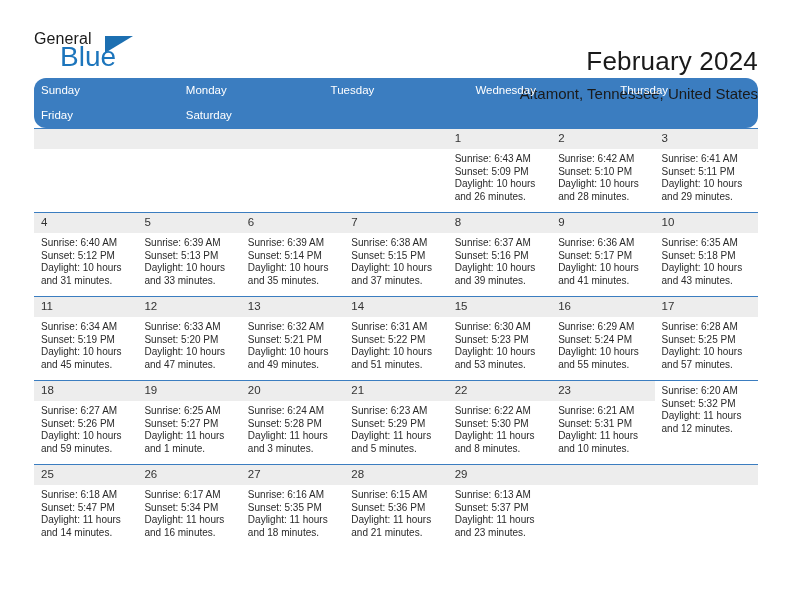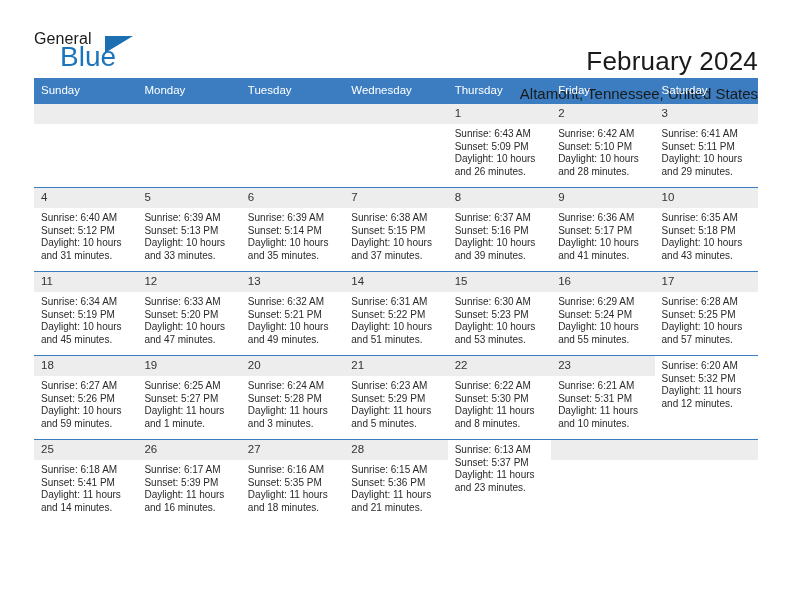--- a/index.html
+++ b/index.html
@@ -83,22 +83,23 @@
     margin-top: 8px;
   }
 
   
   .calendar {
     margin-top: 4px;
     width: 724px;
   }
   .weekdays {
     display: grid;
-    grid-template-columns: repeat(7, 1fr);
+    grid-template-columns: repeat(5, 1fr);
     background: #3b7dc0;
+    border-radius: 12px;
   }
   .weekday {
     color: #ffffff;
     font-size: 11.5px;
     padding: 5px 0 6px 7px;
     line-height: 14px;
   }
   .week {
     display: grid;
     grid-template-columns: repeat(7, 1fr);
@@ -428,30 +429,30 @@
           <div>and 12 minutes.</div>
         </div>
       </div>
     </div>
 
     <div class="week">
       <div class="day">
         <div class="day-num">25</div>
         <div class="day-info">
           <div>Sunrise: 6:18 AM</div>
-          <div>Sunset: 5:41 PM</div>
+          <div>Sunset: 5:47 PM</div>
           <div>Daylight: 11 hours</div>
           <div>and 14 minutes.</div>
         </div>
       </div>
       <div class="day">
         <div class="day-num">26</div>
         <div class="day-info">
           <div>Sunrise: 6:17 AM</div>
-          <div>Sunset: 5:39 PM</div>
+          <div>Sunset: 5:34 PM</div>
           <div>Daylight: 11 hours</div>
           <div>and 16 minutes.</div>
         </div>
       </div>
       <div class="day">
         <div class="day-num">27</div>
         <div class="day-info">
           <div>Sunrise: 6:16 AM</div>
           <div>Sunset: 5:35 PM</div>
           <div>Daylight: 11 hours</div>
@@ -461,20 +462,21 @@
       <div class="day">
         <div class="day-num">28</div>
         <div class="day-info">
           <div>Sunrise: 6:15 AM</div>
           <div>Sunset: 5:36 PM</div>
           <div>Daylight: 11 hours</div>
           <div>and 21 minutes.</div>
         </div>
       </div>
       <div class="day">
+        <div class="day-num">29</div>
         <div class="day-info">
           <div>Sunrise: 6:13 AM</div>
           <div>Sunset: 5:37 PM</div>
           <div>Daylight: 11 hours</div>
           <div>and 23 minutes.</div>
         </div>
       </div>
       <div class="day empty">
         <div class="day-num"></div>
         <div class="day-info">

